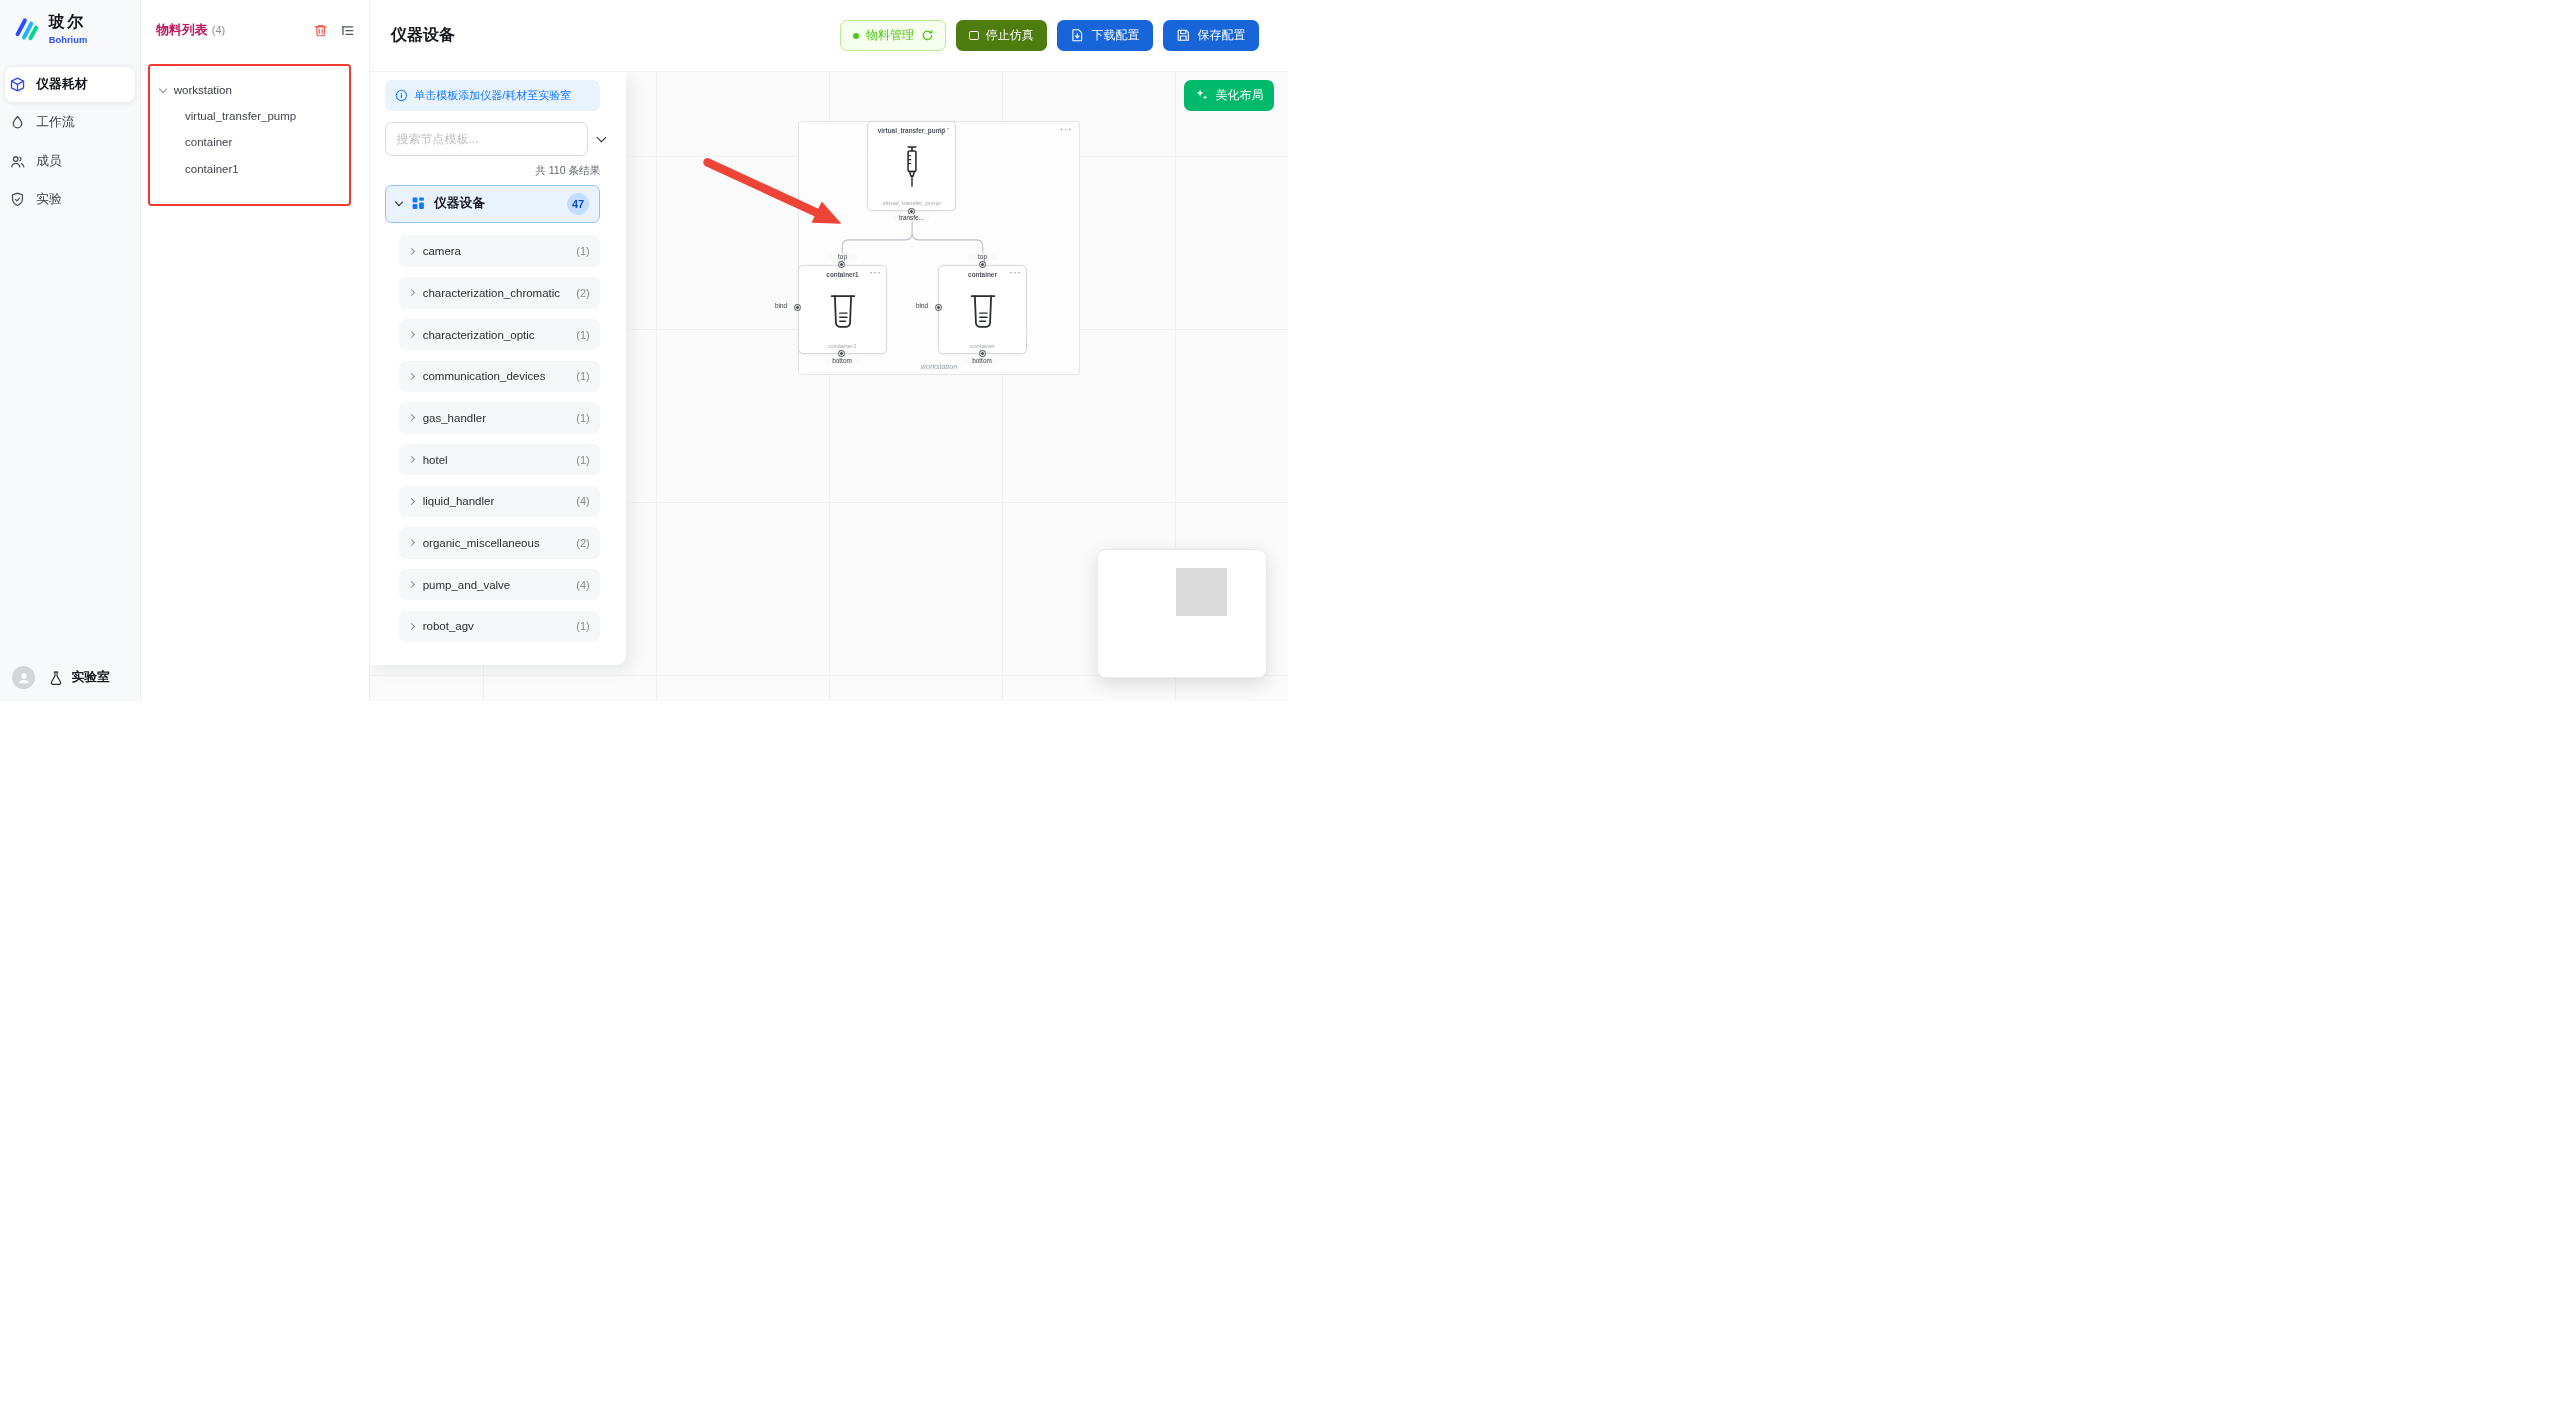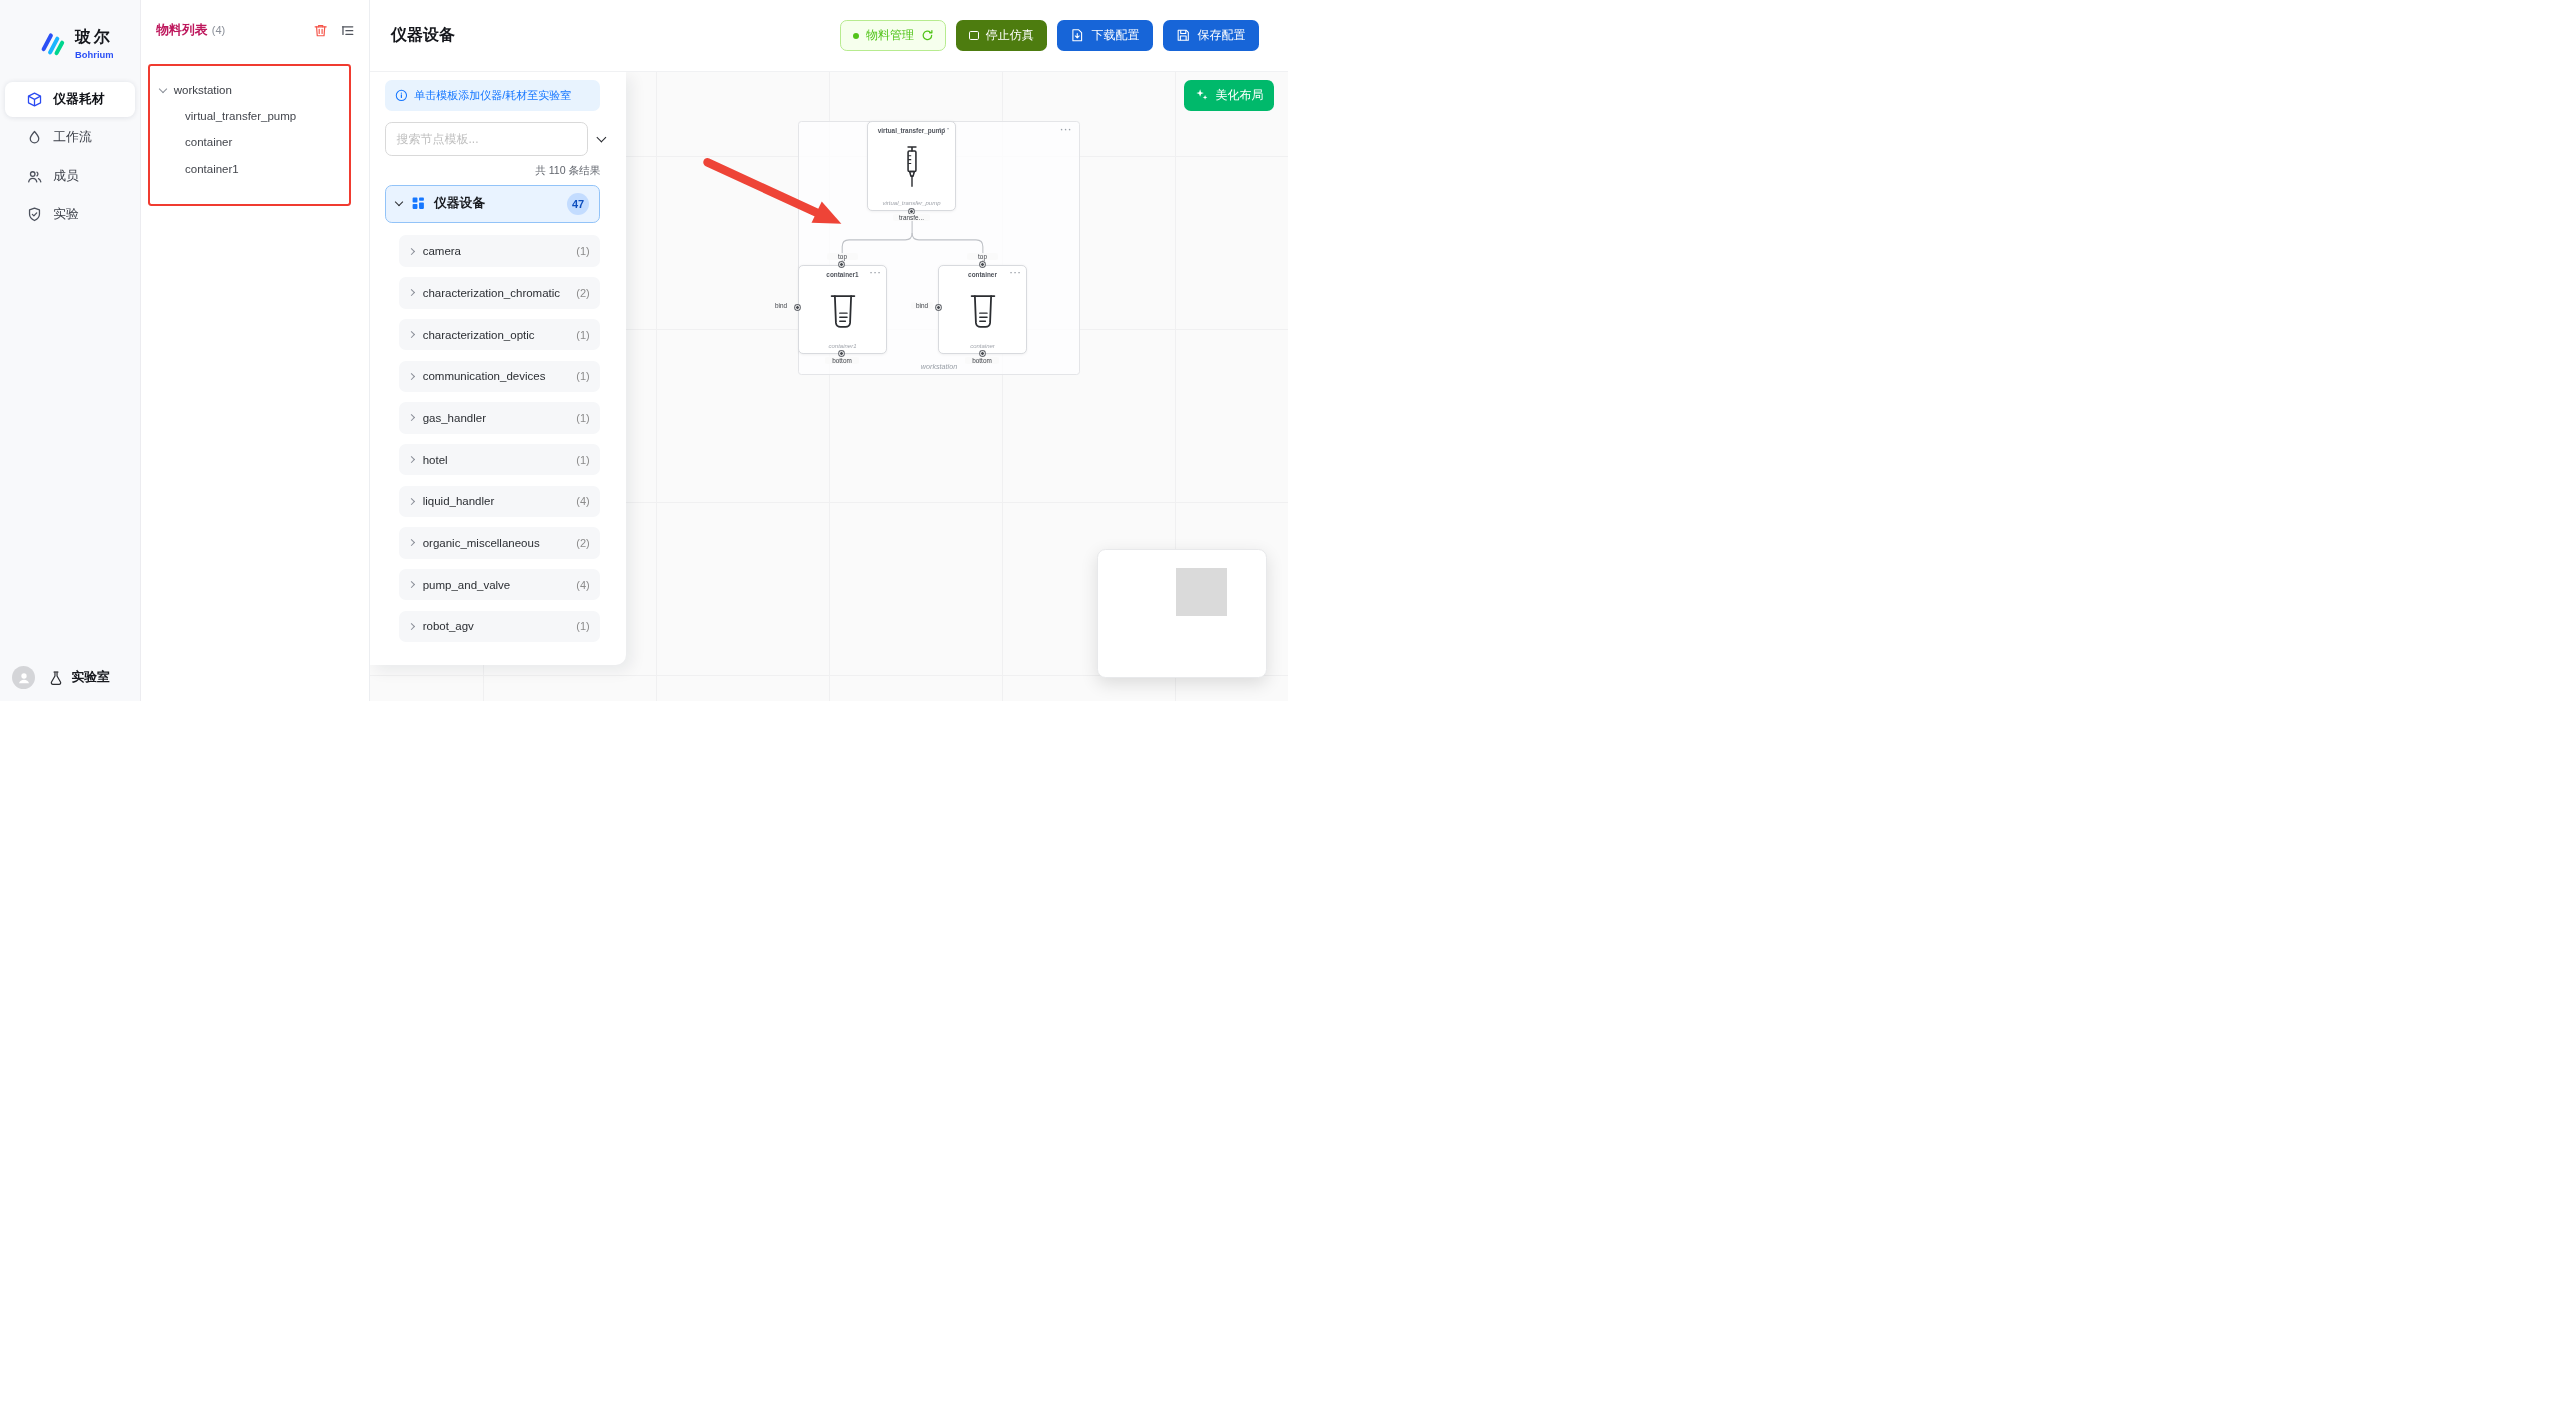--- a/index.html
+++ b/index.html
@@ -1,26 +1,26 @@
 <!DOCTYPE html>
 <html style="font-size:13.6px"><head>
 <meta charset="utf-8">
 <style>
   * { box-sizing: border-box; margin: 0; padding: 0; }
   html,body { width:1288px; height:701px; overflow:hidden; }
   body { font-family:"Liberation Sans", sans-serif; display:flex; background:#fff; color:#1f2329; }
 
   
   .sidebar { width:141px; background:#f8f9fb; border-right:0.9px solid #ececf0; position:relative; flex:none; }
-  .logo { display:flex; align-items:center; gap:7.7px; padding:27px 0 0 12px;justify-content:center; }
+  .logo { display:flex; align-items:center; gap:7.7px; padding:12px 0 0 12px; }
   .logo-mark { width:29px; height:29px; }
   .logo-cn { font-size:16px; font-weight:800; color:#15171c; letter-spacing:2.6px; }
   .logo-en { font-size:9.4px; color:#2b50f5; font-weight:700; margin-top:0.9px; }
   .menu { margin-top:22px; padding:0 5.1px; display:flex; flex-direction:column; gap:3.4px; }
-  .menu-item { height:35px; display:flex; align-items:center; gap:10.2px; padding:0 20px; border-radius:7.7px; font-size:12.8px; color:#3a3e47; cursor:pointer; }
+  .menu-item { height:35px; display:flex; align-items:center; gap:10.2px; padding:0 3px; border-radius:7.7px; font-size:12.8px; color:#3a3e47; cursor:pointer; }
   .menu-item .micon { width:18px; height:18px; display:flex; align-items:center; justify-content:center; color:#4c515c; }
   .menu-item.active { background:#fff; box-shadow:0 0.9px 5.1px rgba(20,30,60,.10); color:#101217; font-weight:700; }
   .menu-item.active .micon { color:#2b4bf2; }
   .menu-item svg { width:17px; height:17px; }
   .sidebar-footer { position:absolute; left:0; right:16px; bottom:12px; display:flex; align-items:center; gap:12.8px; padding:0 12px; }
   .avatar { width:23px; height:23px; border-radius:50%; background:#d4d5d8; display:flex; align-items:center; justify-content:center; overflow:hidden; }
   .avatar svg { width:16px; height:16px; }
   .lab { display:flex; align-items:center; gap:7.7px; font-size:12.8px; color:#17191e; font-weight:600; }
   .lab svg { width:16px; height:16px; }
 

